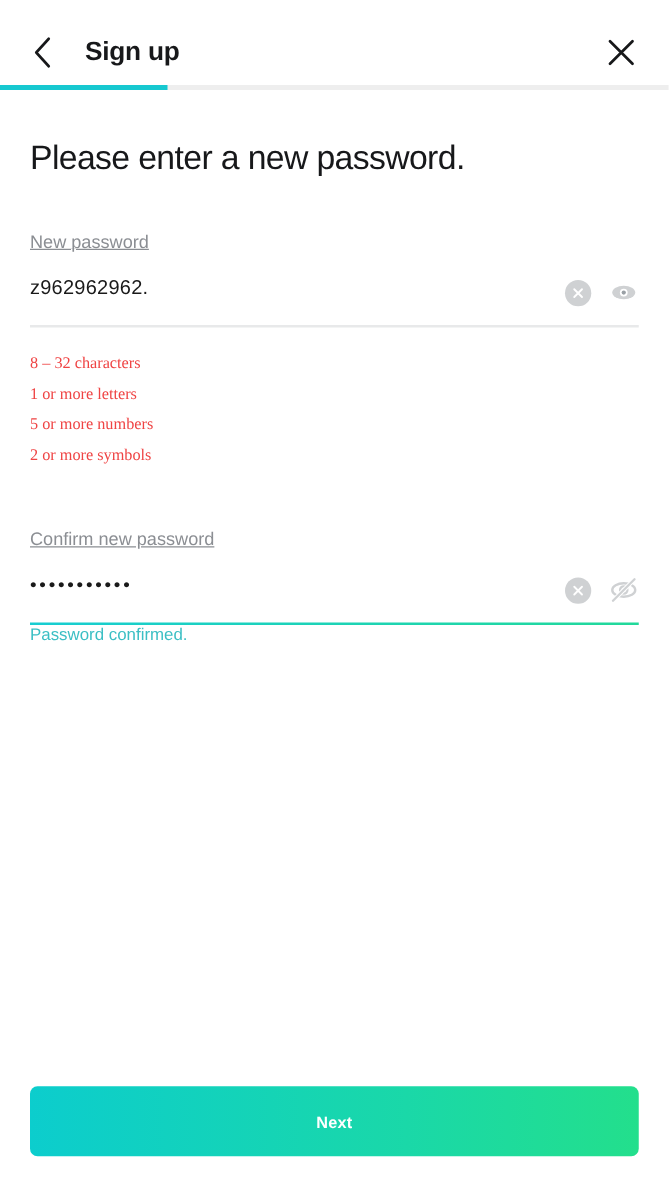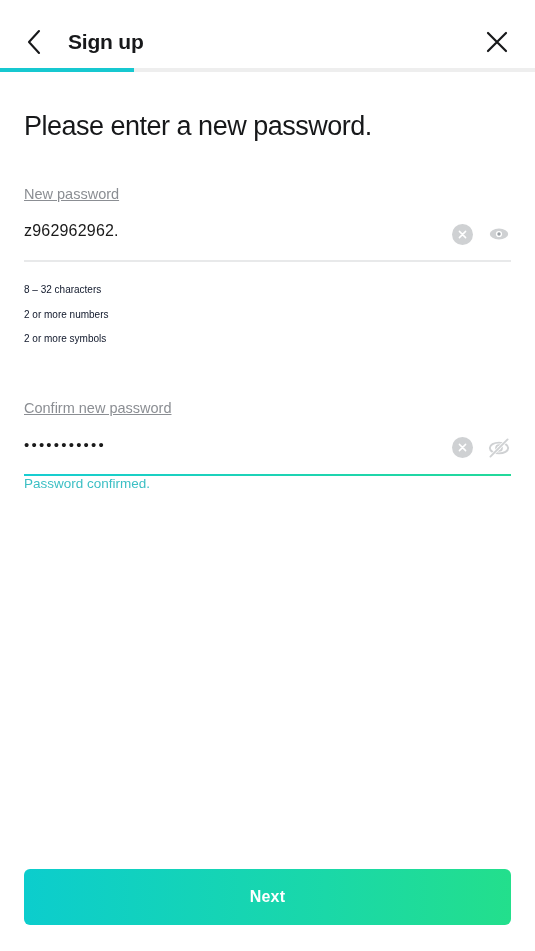--- a/index.html
+++ b/index.html
@@ -148,23 +148,24 @@
 
   .underline.active {
     height: 2px;
     background: linear-gradient(90deg, #17cdd2 0%, #22d99a 100%);
   }
 
   
   .rules { margin-top: 16px; }
 
   .rule-item {
-    font-size: 10px;
-    color: #0f172a;
+    font-size: 13px;
+    color: #ef4444;
     line-height: 24.5px;
+    font-family: Liberation Serif, serif;
   }
 
   .confirm-message {
     font-size: 13.5px;
     color: #3bbfc4;
     margin-top: 0;
   }
 
   
   .footer {
@@ -176,21 +177,21 @@
   }
 
   .next-button {
     width: 100%;
     height: 56px;
     border: none;
     border-radius: 6px;
     background: linear-gradient(90deg, #0ccdcd 0%, #1ad8a8 62%, #23df8c 100%);
     color: #ffffff;
     font-family: "Liberation Sans", sans-serif;
-    font-size: 16px;
+    font-size: 13px;
     font-weight: bold;
     letter-spacing: 0.2px;
     cursor: pointer;
     display: flex;
     align-items: center;
     justify-content: center;
   }
 </style>
 </head>
 <body>
@@ -240,21 +241,22 @@
             <circle cx="12" cy="12" r="1.7" fill="#9aa0a5"></circle>
           </svg>
         </div>
       </div>
     </div>
 
     <div class="underline"></div>
 
     <div class="rules">
       <div class="rule-item">8 – 32 characters</div>
-      <div class="rule-item">2 or more numbers</div>
+      <div class="rule-item">1 or more letters</div>
+      <div class="rule-item">5 or more numbers</div>
       <div class="rule-item">2 or more symbols</div>
     </div>
   </div>
 
   <div class="field-group confirm">
     <div class="field-label">Confirm new password</div>
 
     <div class="field-row">
       <div class="field-value masked">•••••••••••</div>
 

